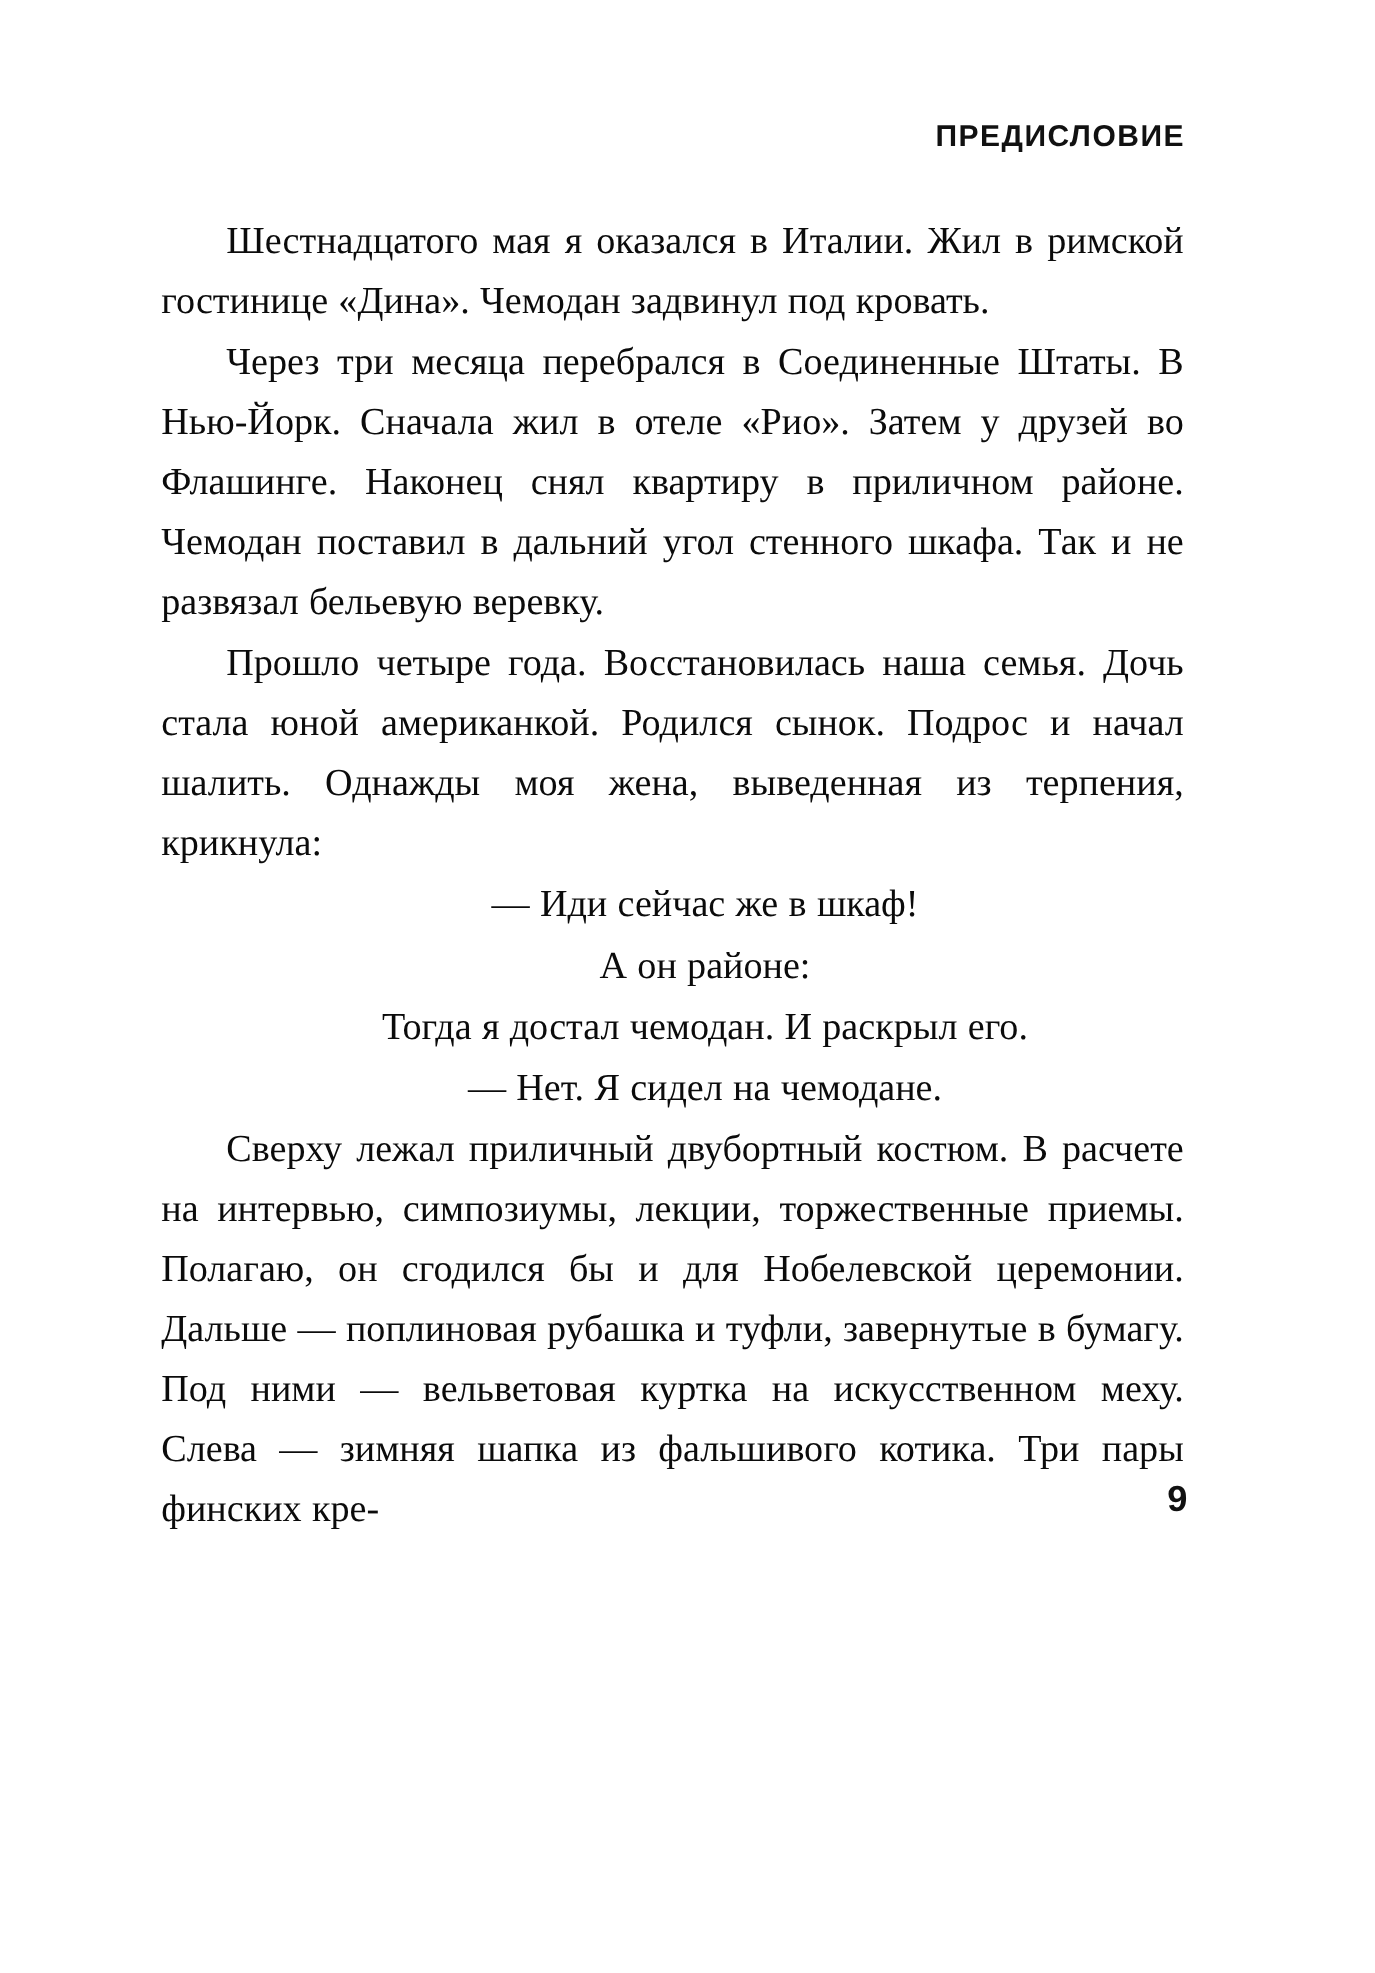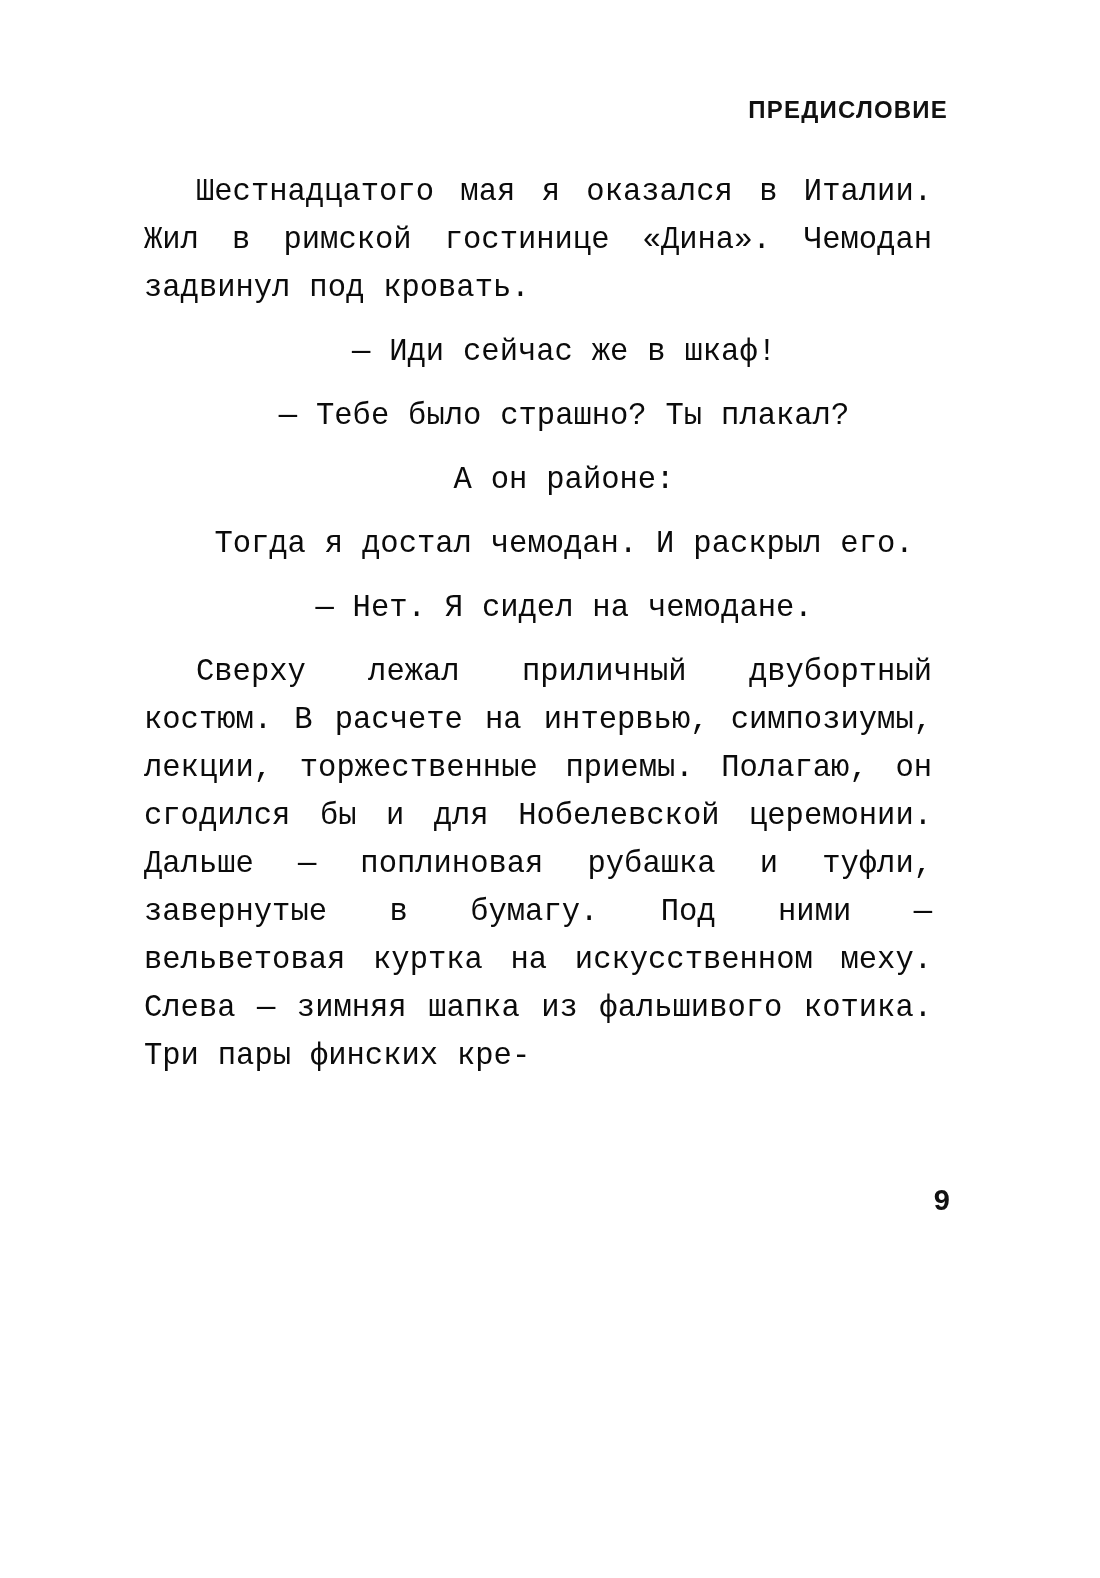--- a/index.html
+++ b/index.html
@@ -27,28 +27,27 @@
     text-align: right;
     font-family: "Liberation Sans", sans-serif;
     font-weight: 700;
     font-size: 24px;
     letter-spacing: 1.2px;
     color: #111111;
     margin: 0 0 44px 0;
     text-transform: uppercase;
   }
   .para {
-    margin: 16px;
+    margin: 1px;
     font-size: 30.5px;
     line-height: 48px;
     text-align: justify;
     text-indent: 52px;
     hyphens: manual;
     word-spacing: 0.02em;
-    font-family: Liberation Mono, monospace;
   }
   .para.dialogue {
     text-align: center;
     text-indent: 52px;
   }
   .para.lastline-free {
     text-align: justify;
   }
   .page-number {
     position: absolute;
@@ -61,22 +60,23 @@
   }
 </style>
 </head>
 <body>
 
 <div class="page">
   <div class="content">
     <div class="running-head">ПРЕДИСЛОВИЕ</div>
 
     <p class="para">Шестнадцатого мая я оказался в Италии. Жил в римской гостинице «Дина». Чемодан задвинул под кровать.</p>
+    <p class="para">Через три месяца перебрался в Соединенные Штаты. В Нью-Йорк. Сначала жил в отеле «Рио». Затем у друзей во Флашинге. Наконец снял квартиру в приличном районе. Чемодан поставил в дальний угол стенного шкафа. Так и не развязал бельевую веревку.</p>
+    <p class="para">Прошло четыре года. Восстановилась наша семья. Дочь стала юной американкой. Родился сынок. Подрос и начал шалить. Однажды моя жена, выведенная из терпения, крикнула:</p>
     <p class="para dialogue">— Иди сейчас же в шкаф!</p>
-    <p class="para dialogue">— Тебе было страшно? Ты плакал?</p>
     <p class="para dialogue">А он районе:</p>
     <p class="para dialogue">Тогда я достал чемодан. И раскрыл его.</p>
     <p class="para dialogue">— Нет. Я сидел на чемодане.</p>
     <p class="para lastline-free">Сверху лежал приличный двубортный костюм. В расчете на интервью, симпозиумы, лекции, торжественные приемы. Полагаю, он сгодился бы и для Нобелевской церемонии. Дальше — поплиновая рубашка и туфли, завернутые в бумагу. Под ними — вельветовая куртка на искусственном меху. Слева — зимняя шапка из фальшивого котика. Три пары финских кре-</p>
   </div>
 
   <div class="page-number">9</div>
 </div>
 
 </body></html>

